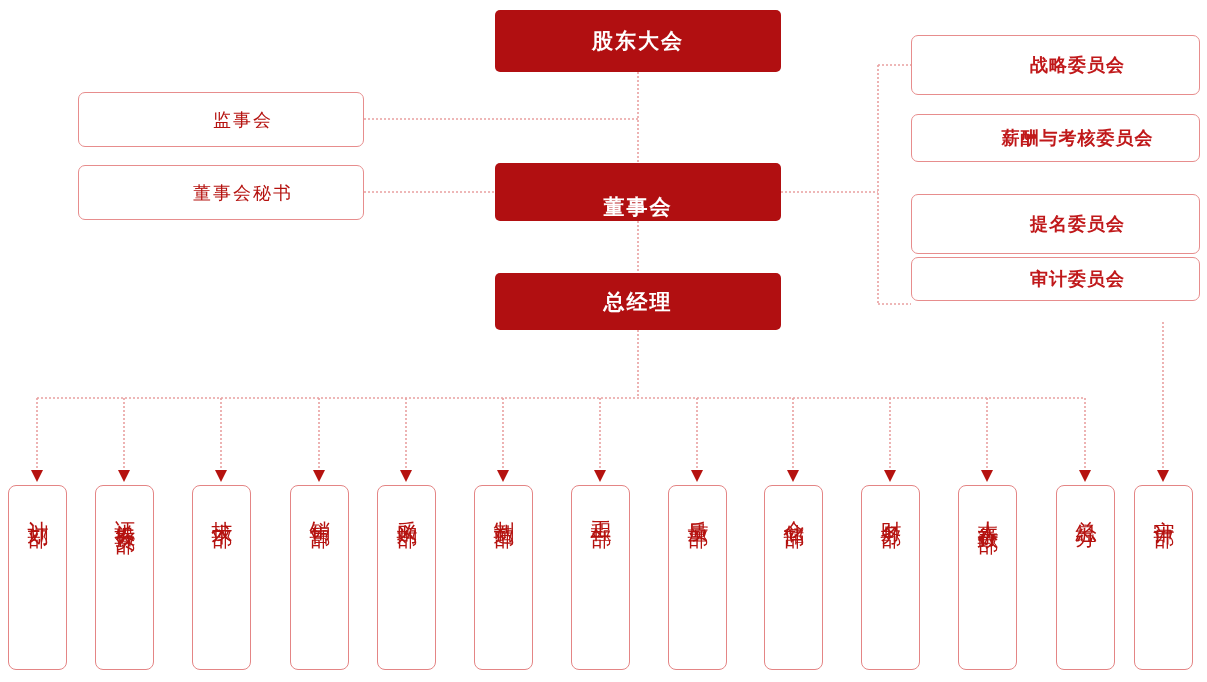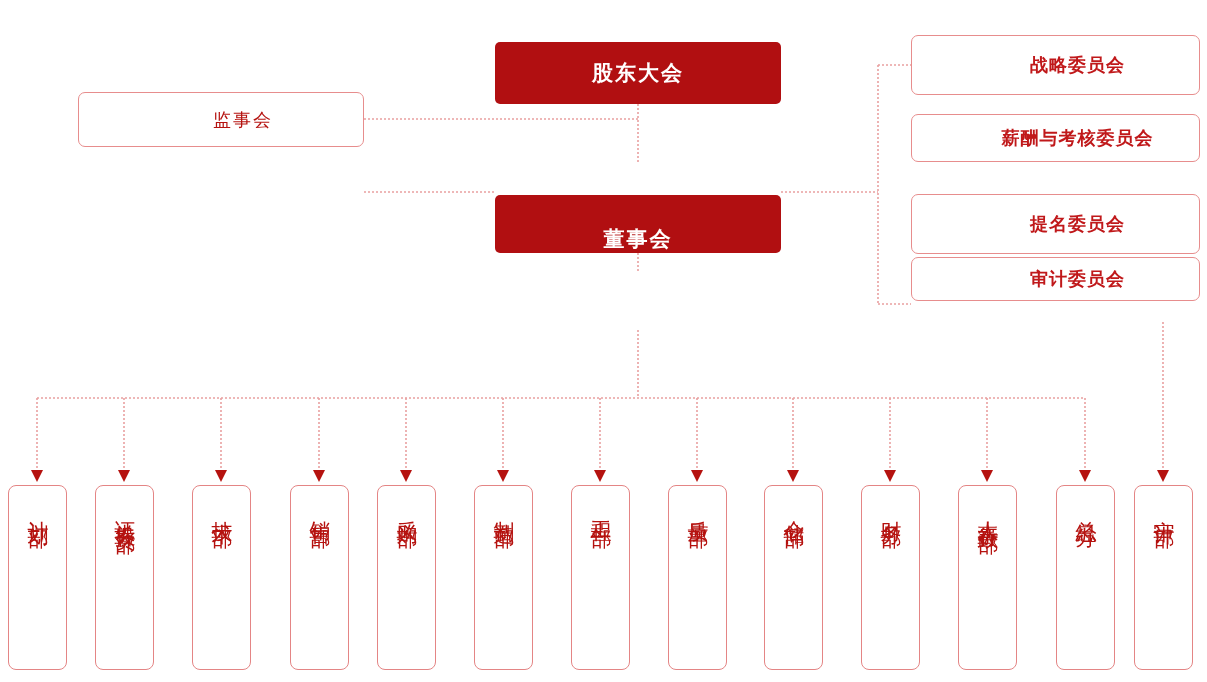--- a/index.html
+++ b/index.html
@@ -35,21 +35,20 @@
     z-index: 2;
   }
   
   .node.primary {
     background: #B10F11;
     border-radius: 5px;
     color: #ffffff;
     font-weight: bold;
     font-size: 21px;
     letter-spacing: 2px;
-    margin-top: 32px;
   }
   
   .node.outline {
     background: #ffffff;
     border: 1.6px solid #E78D8D;
     border-radius: 7px;
     color: #C0181A;
     font-size: 18px;
     letter-spacing: 1px;
     padding-left: 44px;
@@ -145,25 +144,31 @@
   </svg>
 
   <div class="node primary" style="left:495px; top:10px; width:286px; height:62px;">
     <span>股东大会</span>
   </div>
 
   <div class="node outline bold" style="left:78px; top:92px; width:286px; height:55px;">
     <span>监事会</span>
   </div>
 
+  <div class="node outline bold" style="left:78px; top:165px; width:286px; height:55px;">
+    <span>董事会秘书</span>
+  </div>
 
   <div class="node primary" style="left:495px; top:163px; width:286px; height:58px;align-items:flex-end;">
     <span>董事会</span>
   </div>
 
+  <div class="node primary" style="left:495px; top:273px; width:286px; height:57px;">
+    <span>总经理</span>
+  </div>
 
   <div class="node outline committee" style="left:911px; top:35px; width:289px; height:60px;">
     <span>战略委员会</span>
   </div>
 
   <div class="node outline committee" style="left:911px; top:114px; width:289px; height:48px;">
     <span>薪酬与考核委员会</span>
   </div>
 
   <div class="node outline committee" style="left:911px; top:194px; width:289px; height:60px;">

